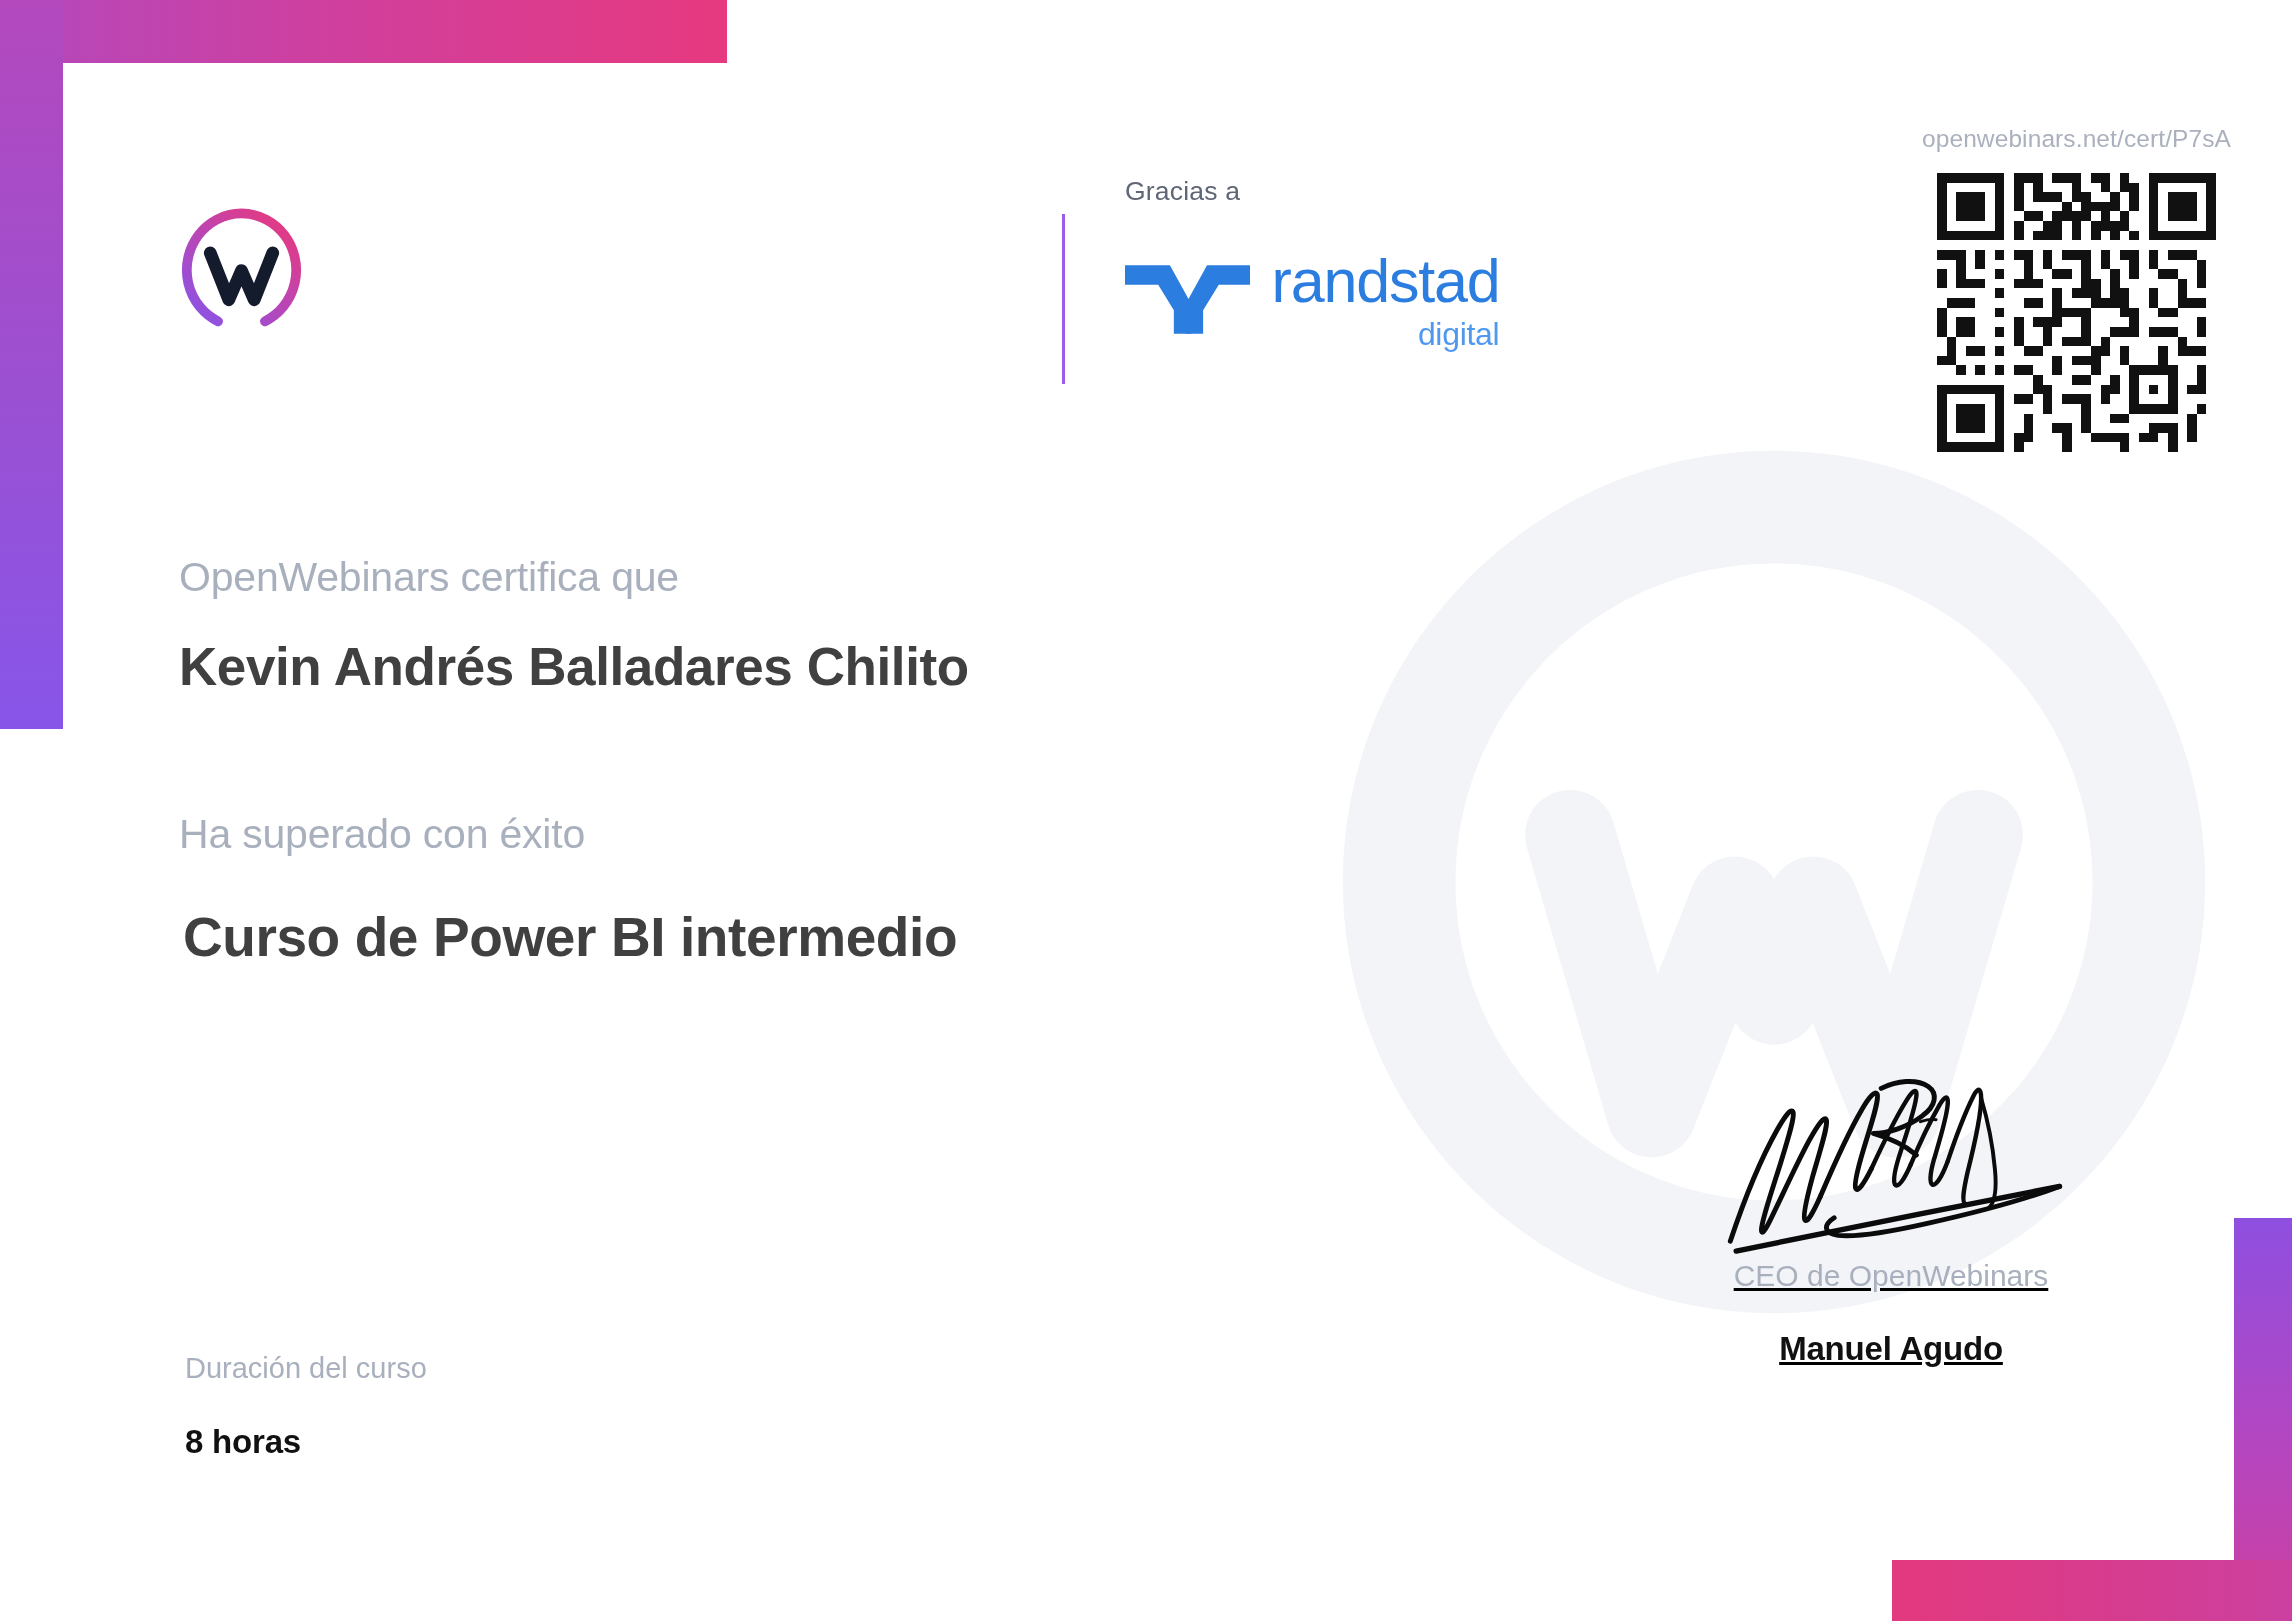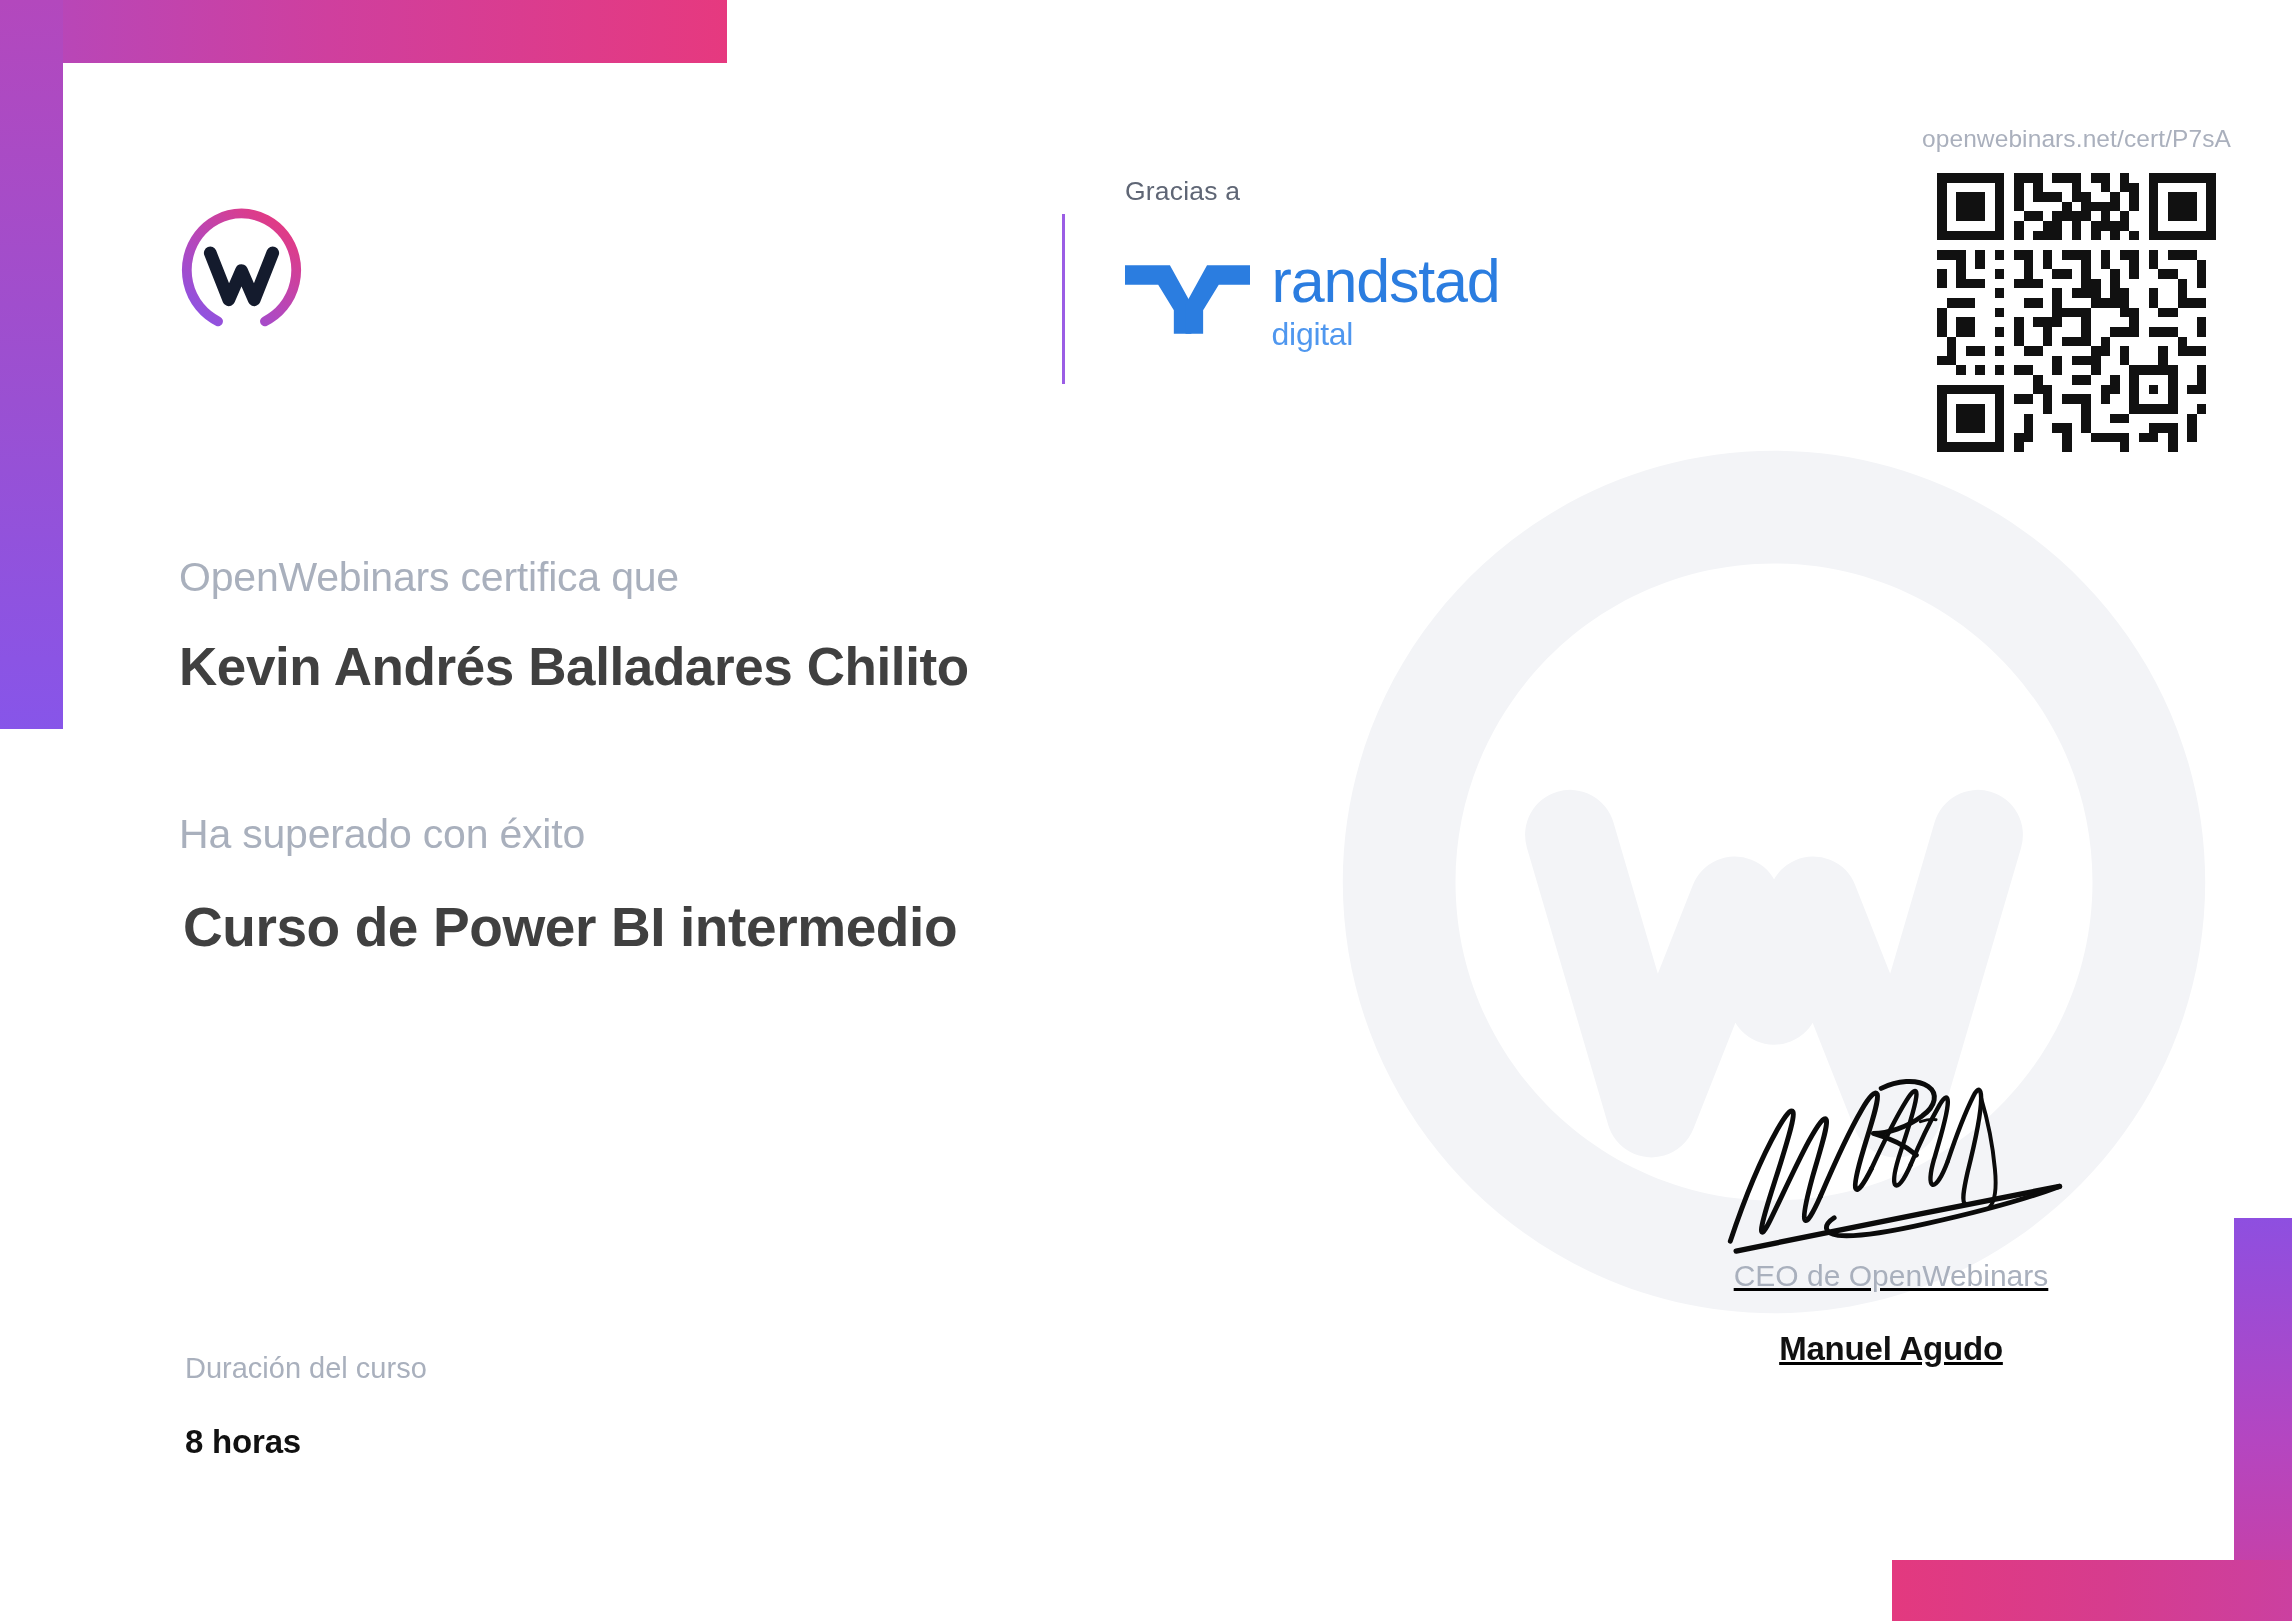--- a/index.html
+++ b/index.html
@@ -74,21 +74,21 @@
     position: absolute;
     left: 1125px; top: 176px;
     font-size: 26.5px;
     color: #5f6675;
     letter-spacing: 0.2px;
   }
 
   #partner-logo {
     position: absolute;
     left: 1125px; top: 253px;
-    display: flex; align-items: flex-start;
+    display: flex; align-items: flex-start; text-align: right;
   }
   #partner-mark { width: 125px; height: 73px; flex: 0 0 auto; margin-top: 7.8px; }
   #partner-names { margin-left: 21.6px; line-height: 1; }
   #partner-name {
     font-size: 61px;
     color: #2b7de0;
     letter-spacing: -1.2px;
     font-weight: 400;
     line-height: 0.95;
   }
@@ -119,21 +119,21 @@
   }
   .field-value {
     font-size: 51px;
     font-weight: 700;
     color: #404040;
     letter-spacing: -0.4px;
     line-height: 1.15;
   }
   #recipient-name { margin-top: 36px; font-size: 53px; }
   #course-label { margin-top: 113px; }
-  #course-title { margin-top: 38px; font-size: 55px; margin-left: 3.9px; }
+  #course-title { margin-top: 48px; font-size: 55px; margin-left: 3.9px; }
 
   
   #footer-meta { position: absolute; left: 185px; top: 1351px; display: flex; }
   .meta-col { }
   #meta-col-duration { width: 333px; }
   .meta-label {
     font-size: 29px;
     color: #a9b0bd;
     letter-spacing: 0px;
     line-height: 1.2;

